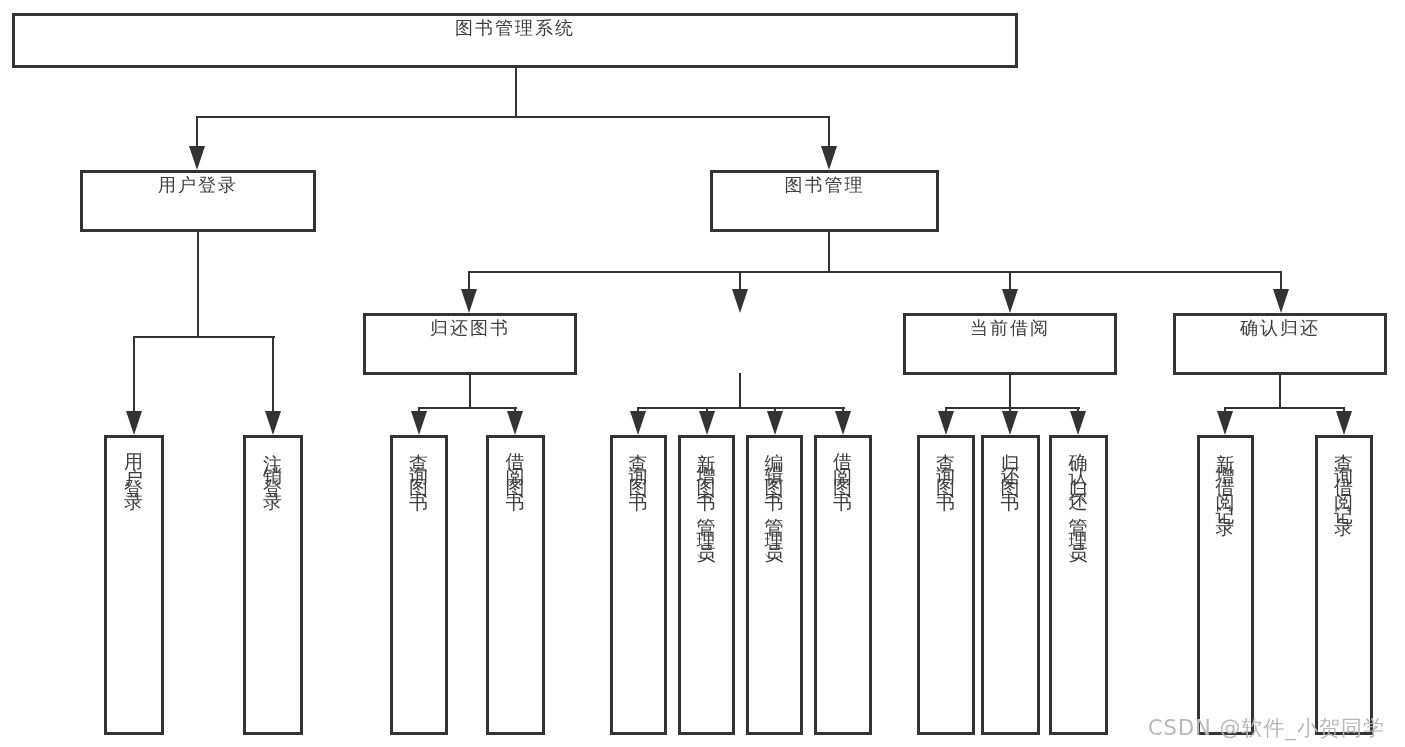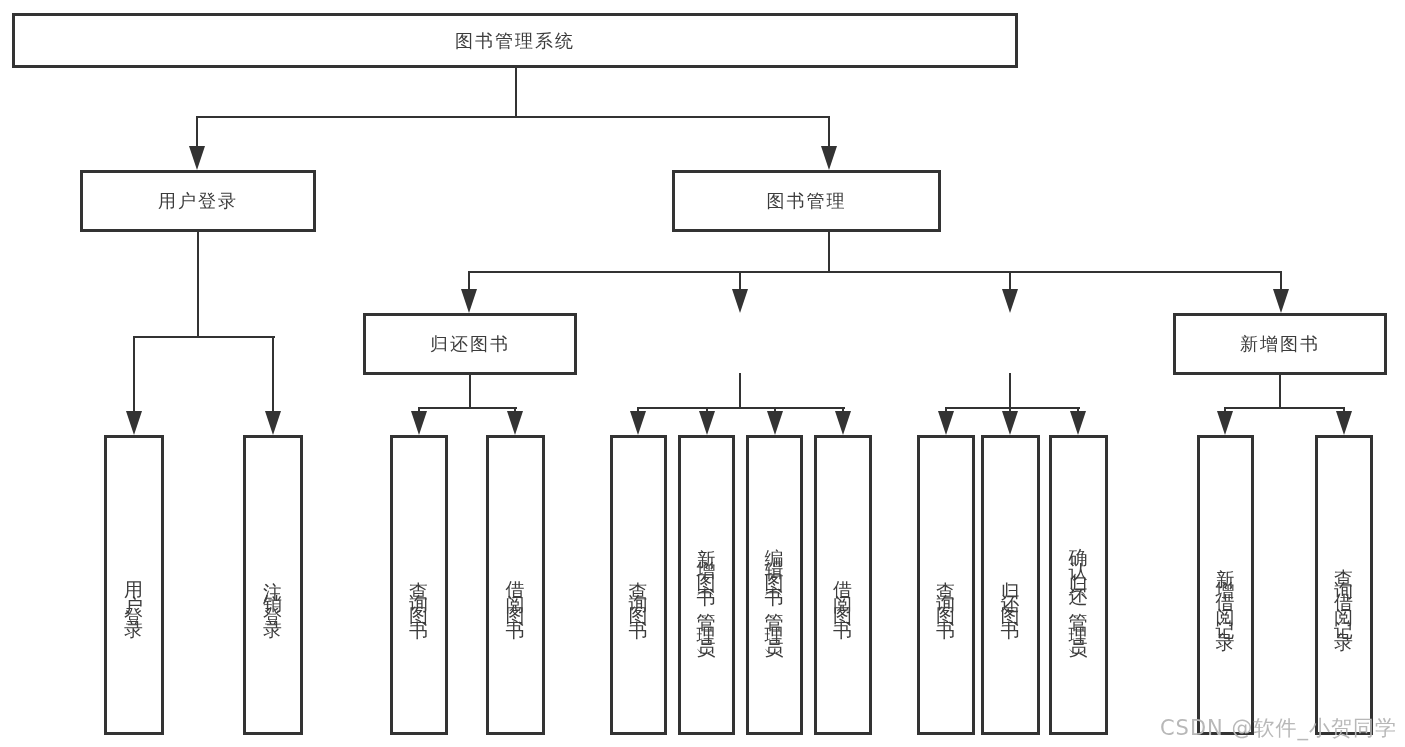--- a/index.html
+++ b/index.html
@@ -10,21 +10,21 @@
     width: 1405px;
     height: 747px;
     background: var(--background, #ffffff);
     overflow: hidden;
   }
   .box {
     position: absolute;
     background: var(--box_fill, #ffffff);
     border: 3px solid var(--box_border, #333333);
     display: flex;
-    align-items: center;
+    align-items: flex-start;
     justify-content: center;
     color: var(--text, #3c3c3c);
   }
   .hbox span {
     font-size: 18px;
     letter-spacing: 2px;
     white-space: nowrap;
   }
   .vbox { top: 435px; height: 300px; }
   .vtext {
@@ -39,21 +39,21 @@
   .hl { position: absolute; height: 2px; background: var(--line, #333333); }
   .ar {
     position: absolute;
     width: 0; height: 0;
     border-left: 8px solid transparent;
     border-right: 8px solid transparent;
     border-top: 24px solid var(--line, #333333);
   }
   .watermark {
     position: absolute;
-    right: 8px;
+    right: 20px;
     top: 714px;
     font-size: 21px;
     letter-spacing: 1px;
     color: var(--watermark, #b8b8b8);
     white-space: nowrap;
   }
 </style>
 </head>
 <body>
 
@@ -120,29 +120,32 @@
     <div class="ar" style="left:1336px;top:411px"></div>
   </div>
 
   <div class="box hbox" style="left:12px;top:13px;width:1006px;height:55px">
     <span>图书管理系统</span>
   </div>
 
   <div class="box hbox" style="left:80px;top:170px;width:236px;height:62px">
     <span>用户登录</span>
   </div>
-  <div class="box hbox" style="left:672px;top:170px;width:269px;height:62px">
+  <div class="box hbox" style="left:710px;top:170px;width:229px;height:62px">
     <span>图书管理</span>
   </div>
 
   <div class="box hbox" style="left:363px;top:313px;width:214px;height:62px">
     <span>归还图书</span>
   </div>
+  <div class="box hbox" style="left:903px;top:313px;width:214px;height:62px">
+    <span>当前借阅</span>
+  </div>
   <div class="box hbox" style="left:1173px;top:313px;width:214px;height:62px">
-    <span>新增图书</span>
+    <span>确认归还</span>
   </div>
 
   <div class="box vbox" style="left:104px;width:60px">
     <span class="vtext">用户登录</span>
   </div>
   <div class="box vbox" style="left:243px;width:60px">
     <span class="vtext">注销登录</span>
   </div>
 
   <div class="box vbox" style="left:390px;width:58px">

